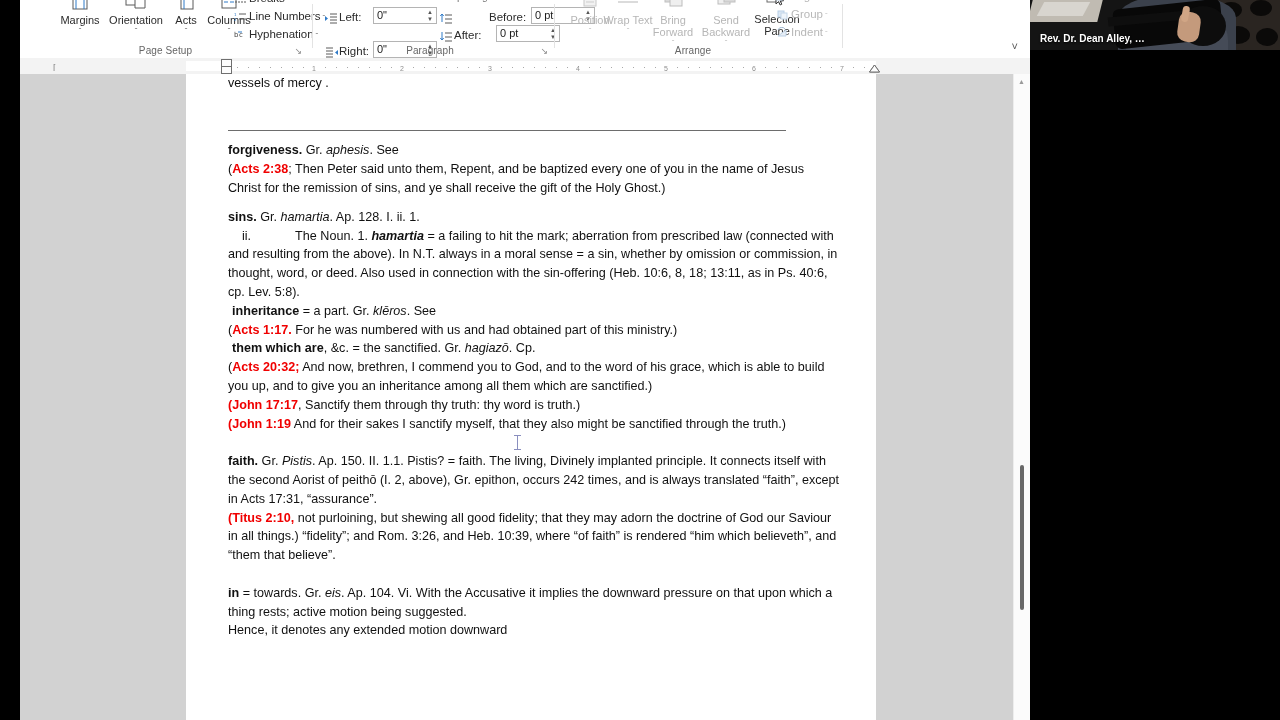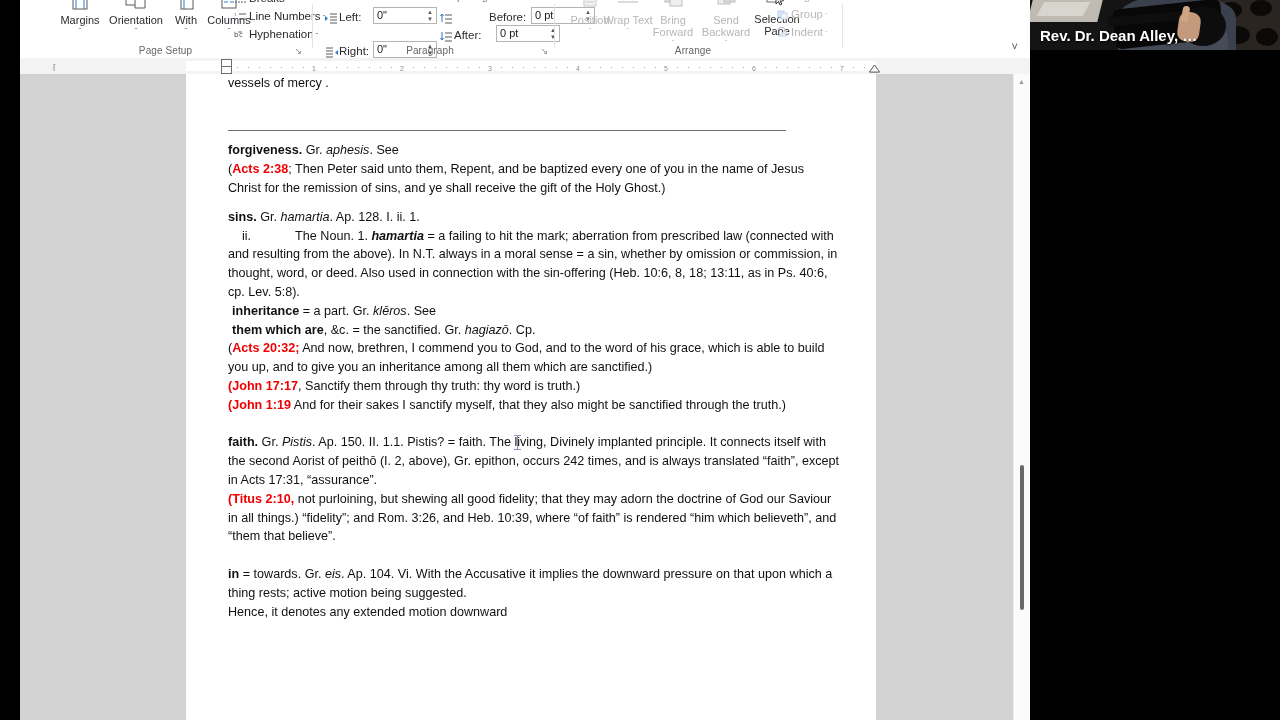--- a/index.html
+++ b/index.html
@@ -149,21 +149,21 @@
   .v-person{position:absolute;left:88px;top:-4px;width:118px;height:54px;background:#3b414c;border-radius:40% 40% 0 0;}
   .v-shirt{position:absolute;left:96px;top:10px;width:102px;height:44px;background:#454b57;border-radius:30px 30px 0 0;}
   .v-guitar{position:absolute;left:84px;top:4px;width:108px;height:40px;background:#080808;border-radius:6px;transform:rotate(-6deg);}
   .v-gbody{position:absolute;left:150px;top:6px;width:46px;height:40px;background:#0d0d0d;border-radius:50%;}
   .v-neck{position:absolute;left:78px;top:14px;width:80px;height:9px;background:#0e0e0e;transform:rotate(-5deg);}
   .v-hand{position:absolute;left:148px;top:12px;width:22px;height:30px;background:#c49a7c;border-radius:9px;transform:rotate(8deg);}
   .v-hand2{position:absolute;left:152px;top:6px;width:7px;height:16px;background:#d0a585;border-radius:4px;transform:rotate(10deg);}
   .v-right{position:absolute;right:0;top:0;width:66px;height:50px;background:#2a2521;}
   .v-ring{position:absolute;border-radius:50%;background:#0b0a09;}
   .v-label{
-    position:absolute;left:10px;bottom:6px;color:#fff;font-size:15px;font-weight:bold;
+    position:absolute;left:10px;bottom:6px;color:#fff;font-size:10px;font-weight:bold;
     text-shadow:0 1px 2px #000;white-space:nowrap;
   }
 
   
   .leftbar{position:absolute;left:0;top:0;width:20px;height:720px;background:#000;}
   .rightbar{position:absolute;left:1030px;top:0;width:250px;height:720px;background:#000;}
 </style>
 </head>
 <body>
 
@@ -199,21 +199,21 @@
           <span class="lbl">Orientation</span>
           <span class="chev">ˇ</span>
         </div>
         <div class="big-btn" style="left:126px;width:44px;">
           <span class="ic">
             <svg width="22" height="24" viewBox="0 0 22 24">
                 <rect x="6" y="3" width="12" height="18" fill="#fff" stroke="#5a5a5a" stroke-width="1"></rect>
                 <line x1="9" y1="3" x2="9" y2="21" stroke="#2f7ac7" stroke-width="1"></line>
               </svg>
           </span>
-          <span class="lbl">With</span>
+          <span class="lbl">Acts</span>
           <span class="chev">ˇ</span>
         </div>
         <div class="big-btn" style="left:162px;width:58px;">
           <span class="ic">
             <svg width="22" height="24" viewBox="0 0 22 24">
                 <rect x="4" y="4" width="14" height="16" fill="#fff" stroke="#5a5a5a" stroke-width="1"></rect>
                 <g stroke="#2f7ac7" stroke-width="1">
                   <line x1="6" y1="8" x2="10" y2="8"></line>
                   <line x1="12" y1="8" x2="16" y2="8"></line>
                   <line x1="6" y1="11" x2="10" y2="11"></line>
@@ -492,20 +492,21 @@
             <div class="gap"></div>
             <div class="gap"></div>
             <div class="hr"></div>
             <div class="gap-sm"></div>
             <p class="p"><span class="b">forgiveness.</span><span> Gr. </span><span class="i">aphesis</span><span>. See</span></p>
             <p class="p"><span>(</span><span class="red">Acts 2:38</span><span>; Then Peter said unto them, Repent, and be baptized every one of you in the name of Jesus Christ for the remission of sins, and ye shall receive the gift of the Holy Ghost.)</span></p>
             <div class="gap-sm"></div>
             <p class="p"><span class="b">sins.</span><span> Gr. </span><span class="i">hamartia</span><span>. Ap. 128. I. ii. 1.</span></p>
             <p class="p" style="text-indent: 0px;"><span class="indent-ii"></span><span>ii.</span><span class="indent-gap"></span><span>The Noun. 1. </span><span class="bi">hamartia</span><span> = a failing to hit the mark; aberration from prescribed law (connected with and resulting from the above). In N.T. always in a moral sense = a sin, whether by omission or commission, in thought, word, or deed. Also used in connection with the sin-offering (Heb. 10:6, 8, 18; 13:11, as in Ps. 40:6, cp. Lev. 5:8).</span></p>
             <p class="p lead1"><span class="b">inheritance</span><span> = a part. Gr. </span><span class="i">klēros</span><span>. See</span></p>
+            <p class="p"><span>(</span><span class="red">Acts 1:17.</span><span> For he was numbered with us and had obtained part of this ministry.)</span></p>
             <p class="p lead1"><span class="b">them which are</span><span>, &amp;c. = the sanctified. Gr. </span><span class="i">hagiazō</span><span>. Cp.</span></p>
             <p class="p"><span>(</span><span class="red">Acts 20:32;</span><span> And now, brethren, I commend you to God, and to the word of his grace, which is able to build you up, and to give you an inheritance among all them which are sanctified.)</span></p>
             <p class="p"><span class="red">(John 17:17</span><span>, Sanctify them through thy truth: thy word is truth.)</span></p>
             <p class="p"><span class="red">(John 1:19</span><span> And for their sakes I sanctify myself, that they also might be sanctified through the truth.)</span></p>
             <div class="gap"></div>
             <p class="p"><span class="b">faith.</span><span> Gr. </span><span class="i">Pistis</span><span>. Ap. 150. II. 1.1. Pistis? = faith. The living, Divinely implanted principle. It connects itself with the second Aorist of peithō (I. 2, above), Gr. epithon, occurs 242 times, and is always translated “faith”, except in Acts 17:31, “assurance”.</span></p>
             <p class="p"><span class="red">(Titus 2:10,</span><span> not purloining, but shewing all good fidelity; that they may adorn the doctrine of God our Saviour in all things.) “fidelity”; and Rom. 3:26, and Heb. 10:39, where “of faith” is rendered “him which believeth”, and “them that believe”.</span></p>
             <div class="gap"></div>
             <p class="p"><span class="b">in</span><span> = towards. Gr. </span><span class="i">eis</span><span>. Ap. 104. Vi. With the Accusative it implies the downward pressure on that upon which a thing rests; active motion being suggested.</span></p>
             <p class="p"><span>Hence, it denotes any extended motion downward</span></p>

